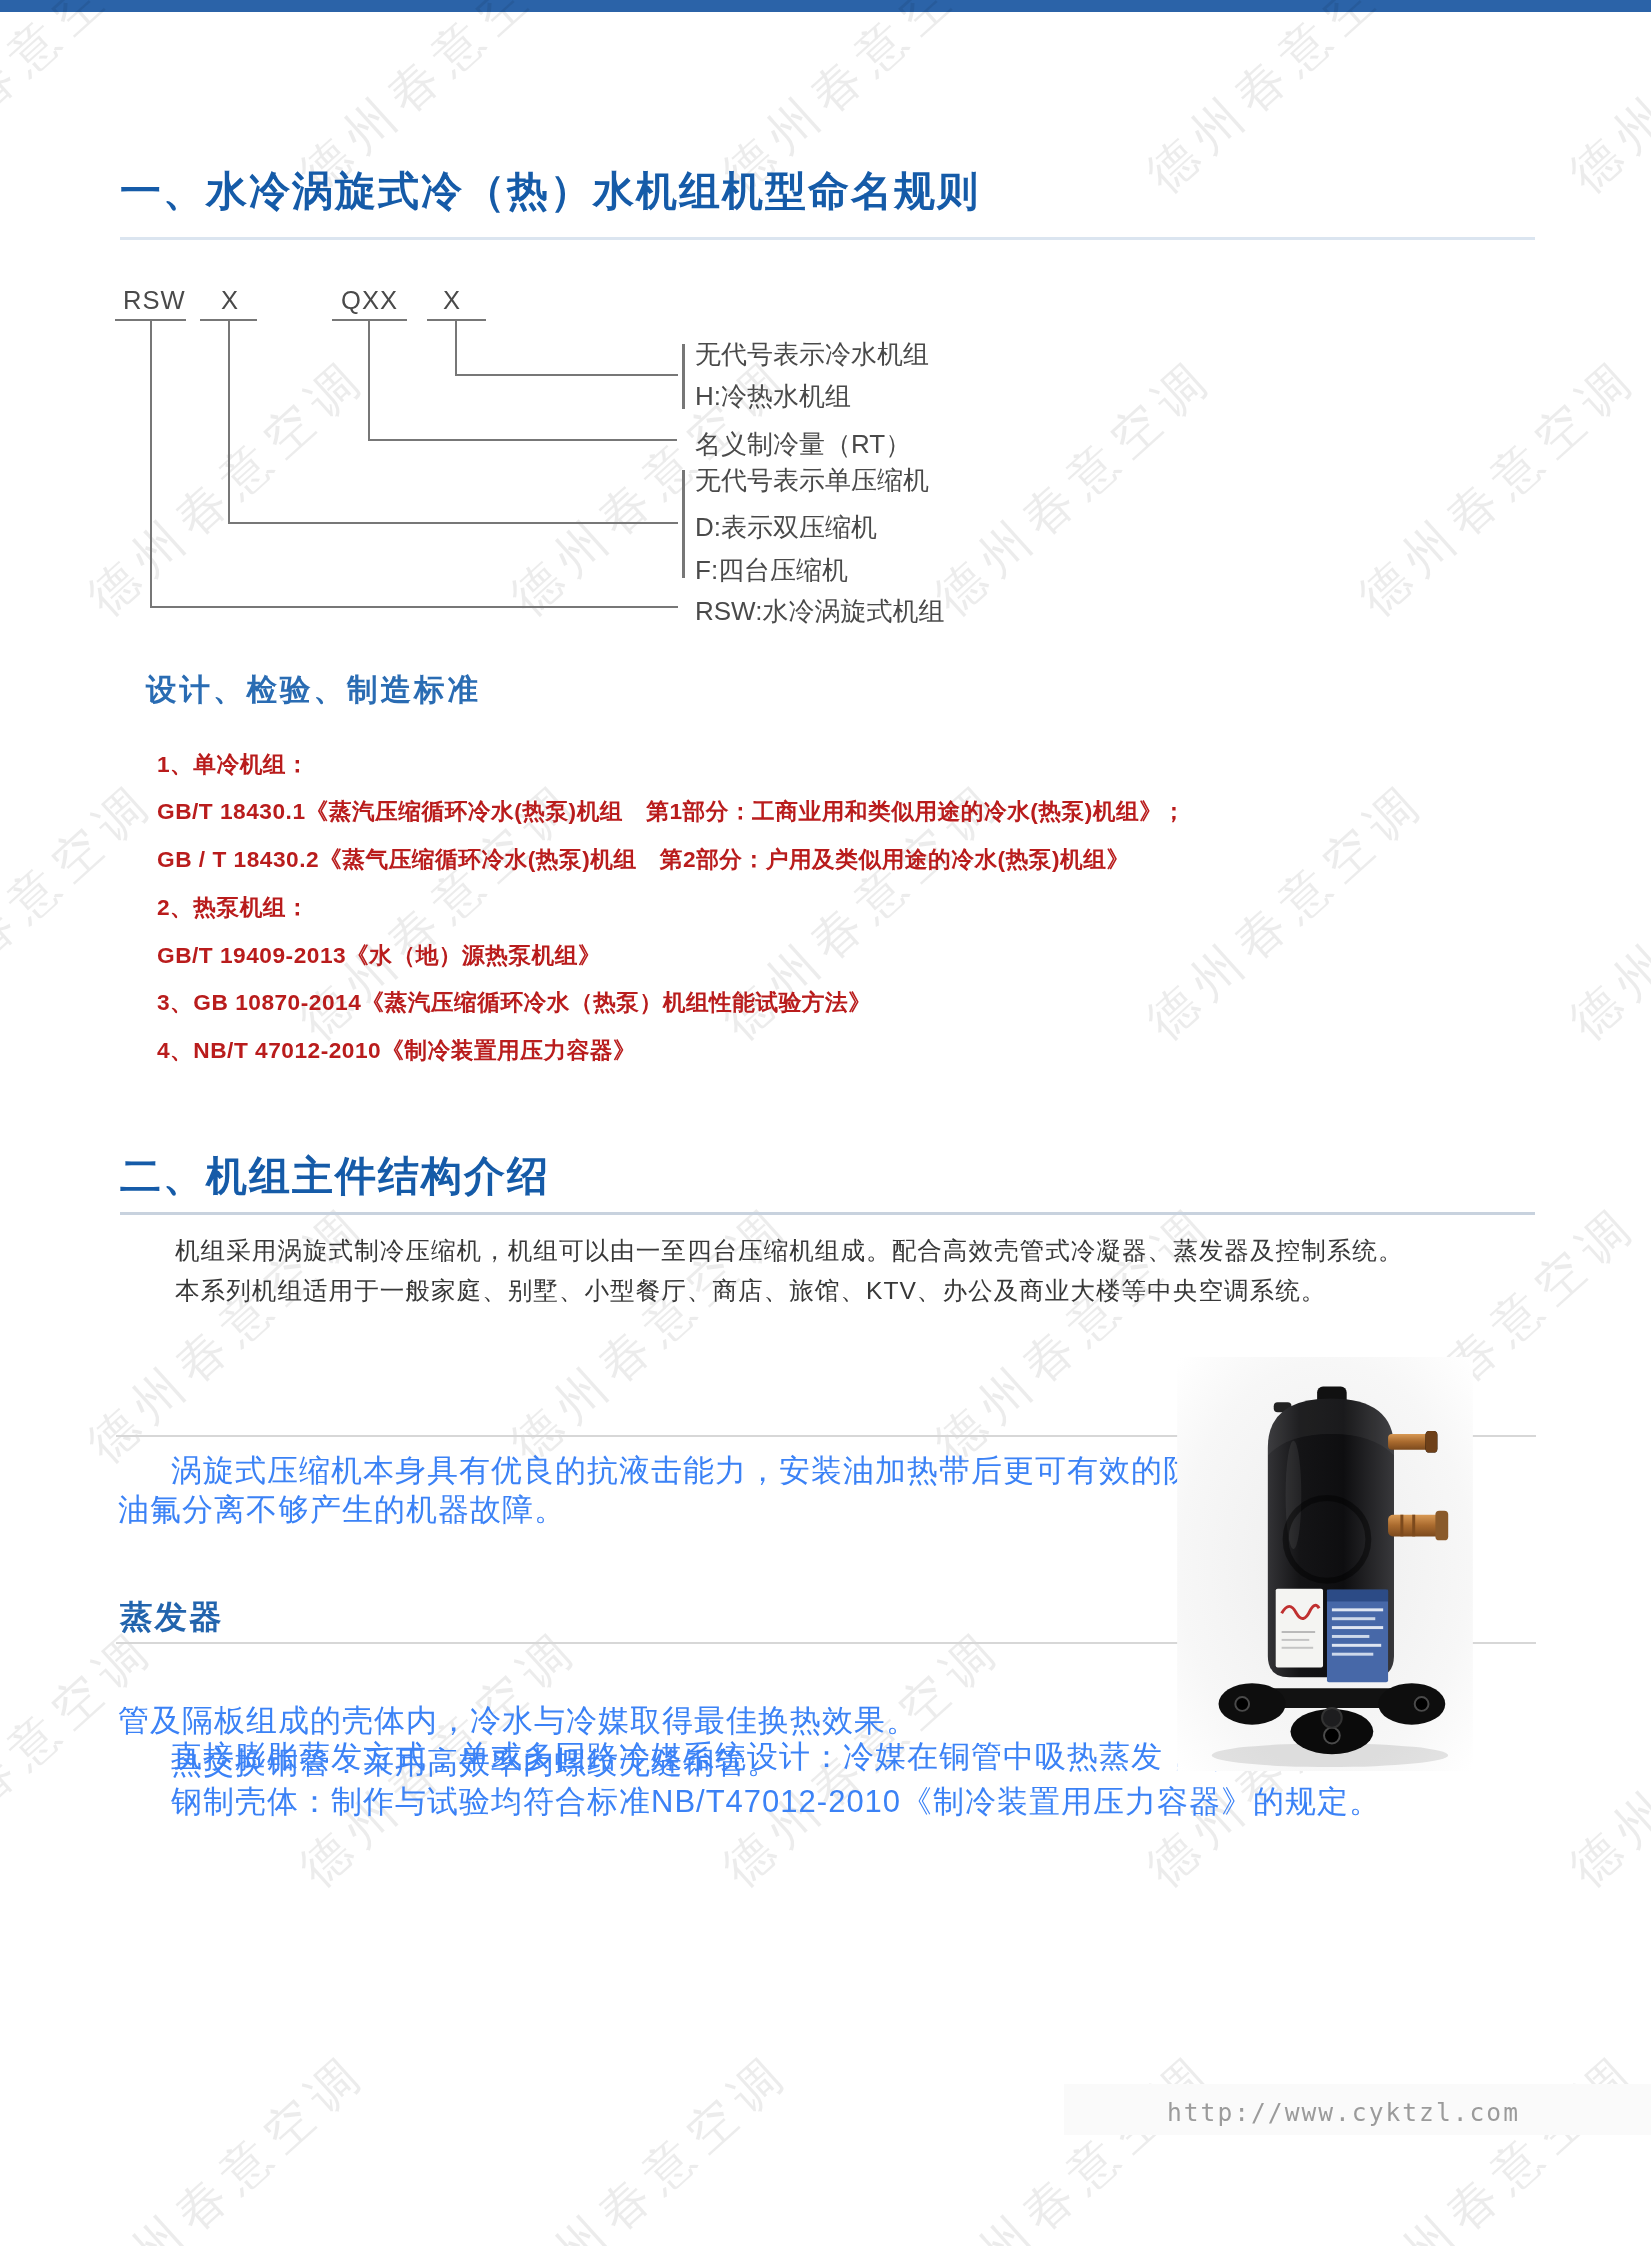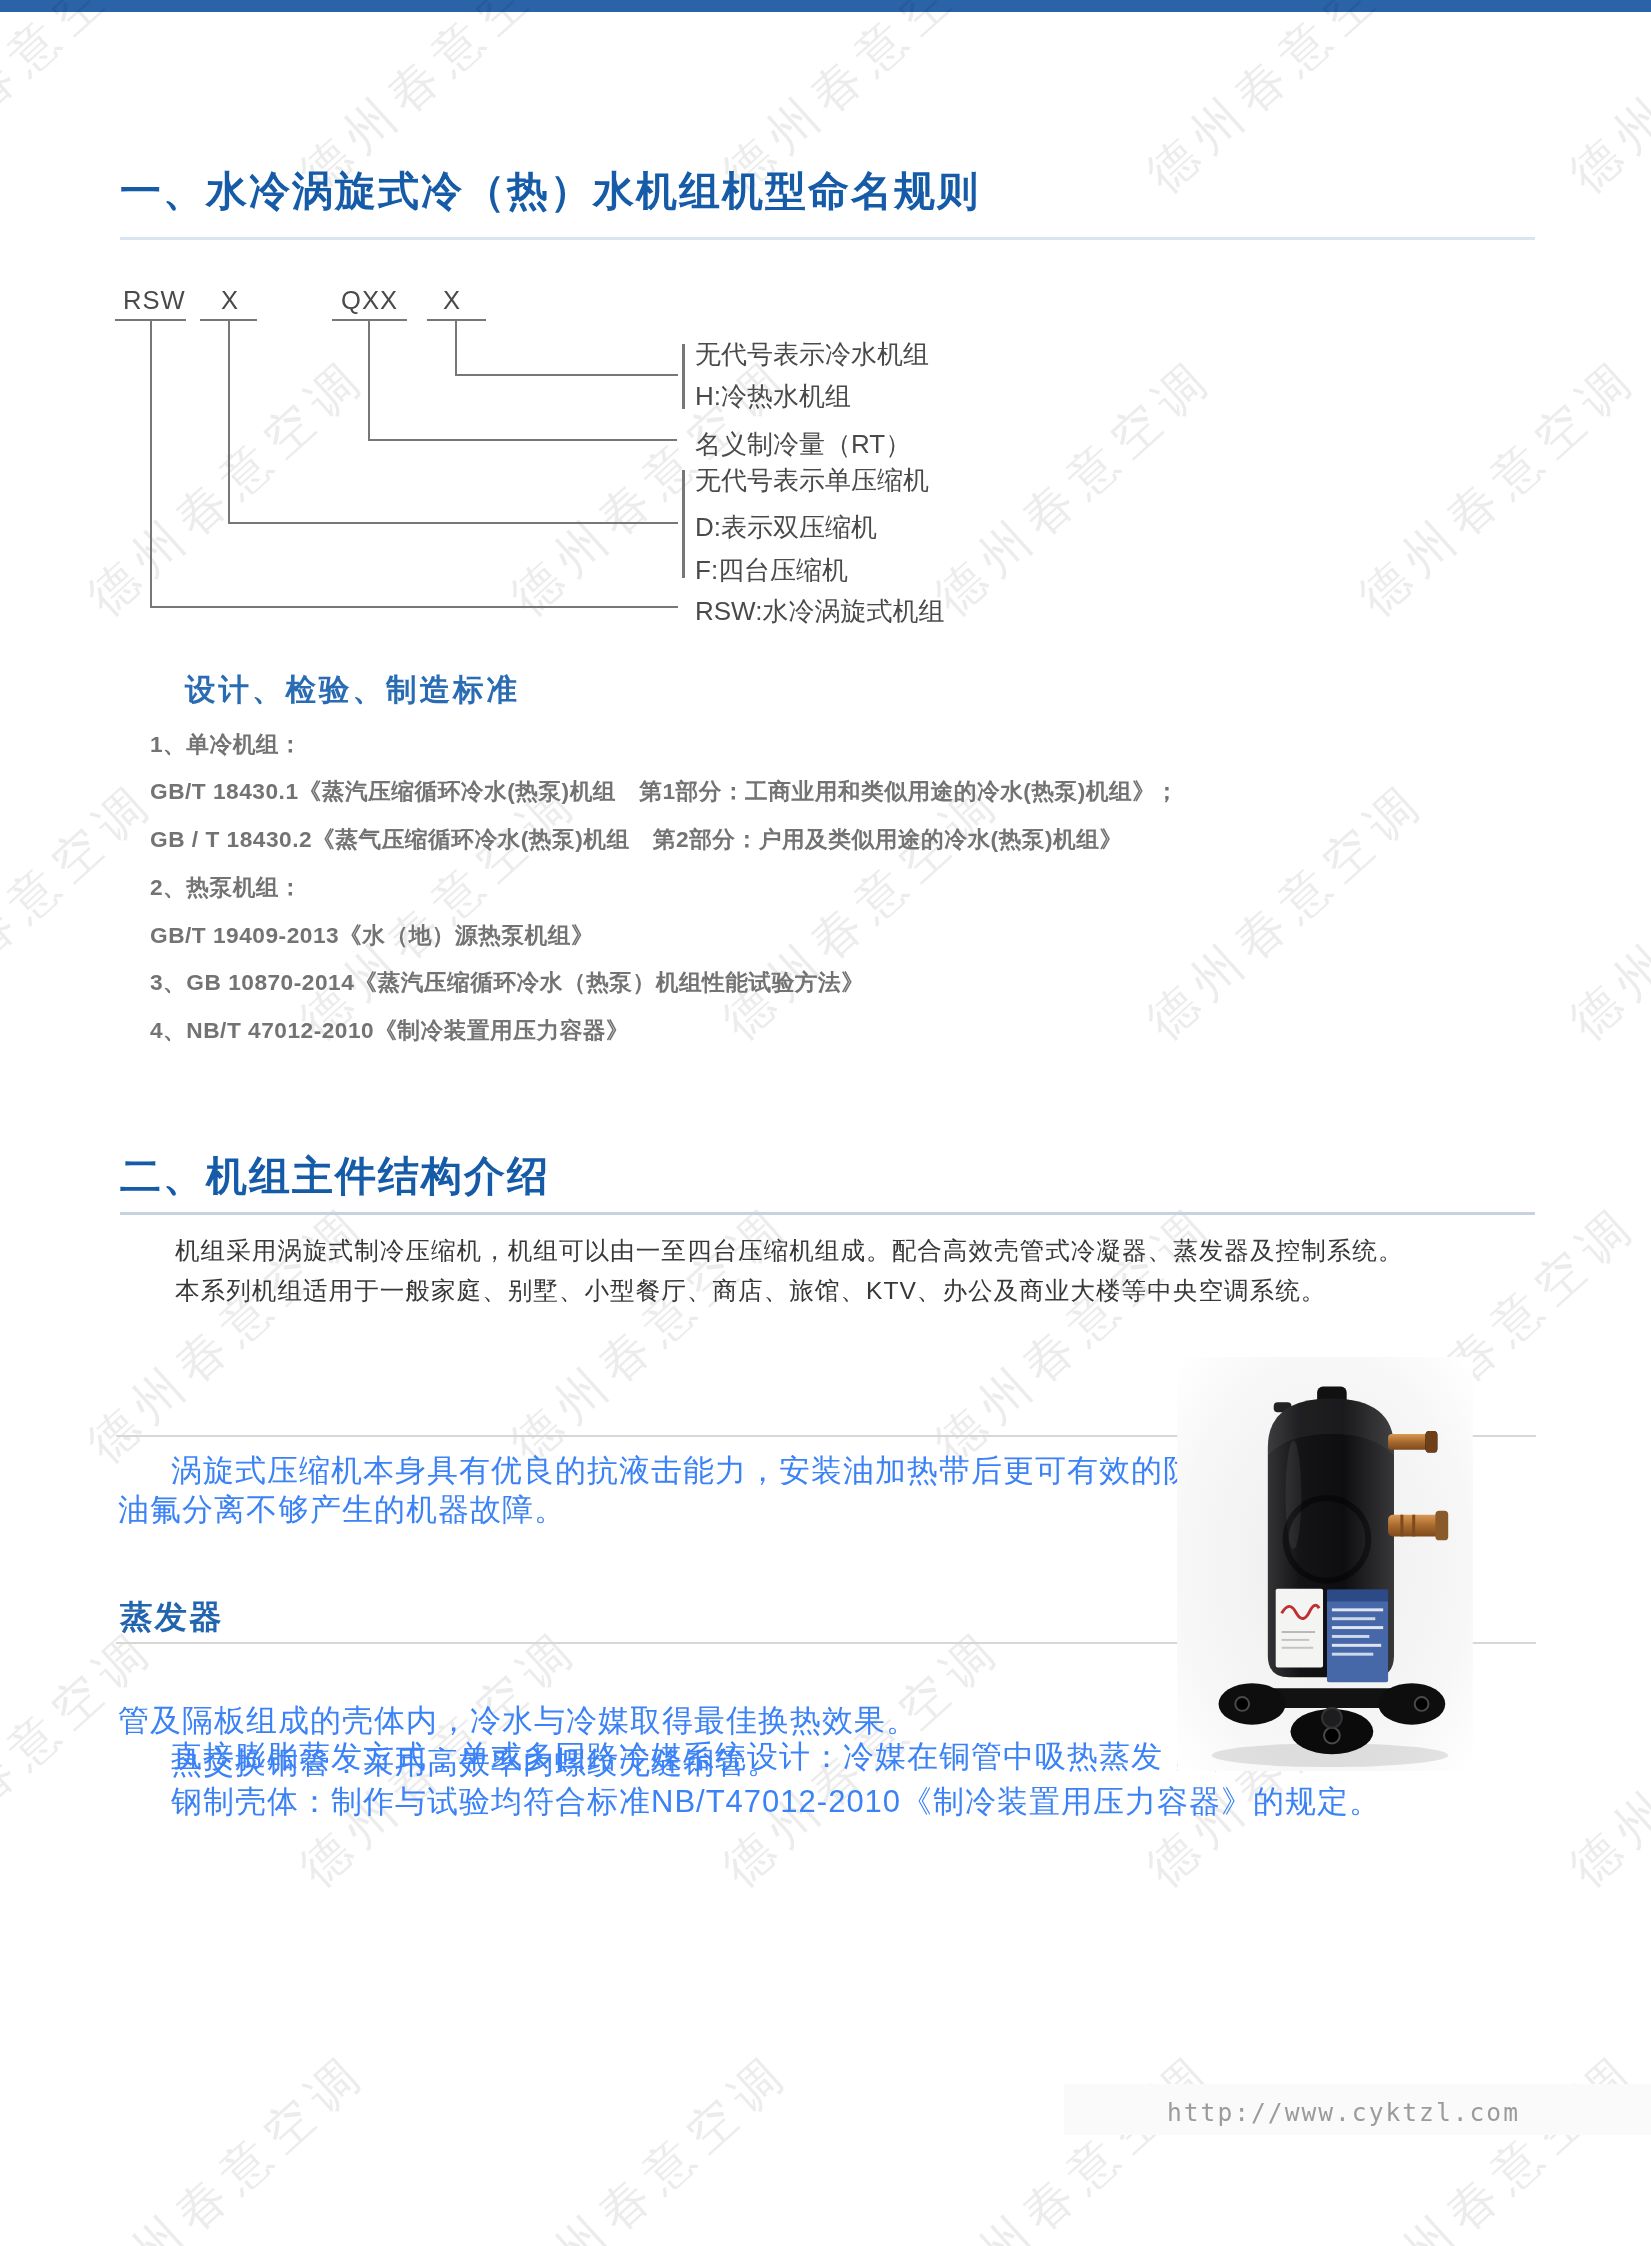--- a/index.html
+++ b/index.html
@@ -15,22 +15,22 @@
   .rule-blue{position:absolute;height:3px;background:#dbe5f0;}
   .rule-gray{position:absolute;height:2px;background:#d7d7d7;}
   .h-sub-sans{position:absolute;font-size:30.5px;font-weight:700;color:#2a6cb3;letter-spacing:3px;}
   .h-sub-serif{position:absolute;font-size:32.5px;font-weight:700;color:#2264ad;
                font-family:"Liberation Serif","DejaVu Serif",serif;letter-spacing:2px;}
   
   .code{position:absolute;font-size:25.6px;color:#4a4a4a;letter-spacing:1px;}
   .dline{position:absolute;background:#777;}
   .dlabel{position:absolute;font-size:26px;color:#4a4a4a;white-space:nowrap;}
   
-  .std-item{position:absolute;left:150px;font-size:22.7px;font-weight:600;color:#737373;
-            white-space:nowrap;letter-spacing:0.5px;}
+  .std-item{position:absolute;left:157px;font-size:22.7px;font-weight:600;color:#b91c1c;
+            white-space:nowrap;letter-spacing:0.5px;margin-top:20px;}
   
   .body-line{position:absolute;font-size:24.6px;color:#383838;white-space:nowrap;letter-spacing:1px;}
   .para-line{position:absolute;left:118px;font-size:31px;color:#3b82f6;white-space:nowrap;letter-spacing:1px;}
   .indent{padding-left:53px;}
   
   .url{position:absolute;left:1167px;top:2098px;font-size:24.6px;color:#9b9b9b;
        font-family:"DejaVu Sans Mono",monospace;letter-spacing:2px;}
   .url-band{position:absolute;left:1064px;top:2084px;width:588px;height:51px;background:#fafafa;}
   .fig{position:absolute;left:1177px;top:1357px;width:296px;height:414px;}
 </style>
@@ -98,21 +98,21 @@
 
     <span class="dlabel" style="left:695px;top:337px;">无代号表示冷水机组</span>
     <span class="dlabel" style="left:695px;top:379px;">H:冷热水机组</span>
     <span class="dlabel" style="left:695px;top:427px;">名义制冷量（RT）</span>
     <span class="dlabel" style="left:695px;top:463px;">无代号表示单压缩机</span>
     <span class="dlabel" style="left:695px;top:510px;">D:表示双压缩机</span>
     <span class="dlabel" style="left:695px;top:553px;">F:四台压缩机</span>
     <span class="dlabel" style="left:695px;top:594px;">RSW:水冷涡旋式机组</span>
   </div>
 
-  <div class="h-sub-sans" style="left:146px;top:670px;margin-left:39px;">设计、检验、制造标准</div>
+  <div class="h-sub-sans" style="left:146px;top:670px;">设计、检验、制造标准</div>
 
   <div>
     <div class="std-item" style="top:729px;">1、单冷机组：</div>
     <div class="std-item" style="top:776px;">GB/T 18430.1《蒸汽压缩循环冷水(热泵)机组　第1部分：工商业用和类似用途的冷水(热泵)机组》；</div>
     <div class="std-item" style="top:824px;">GB / T 18430.2《蒸气压缩循环冷水(热泵)机组　第2部分：户用及类似用途的冷水(热泵)机组》</div>
     <div class="std-item" style="top:872px;">2、热泵机组：</div>
     <div class="std-item" style="top:920px;">GB/T 19409-2013《水（地）源热泵机组》</div>
     <div class="std-item" style="top:967px;">3、GB 10870-2014《蒸汽压缩循环冷水（热泵）机组性能试验方法》</div>
     <div class="std-item" style="top:1015px;">4、NB/T 47012-2010《制冷装置用压力容器》</div>
   </div>

